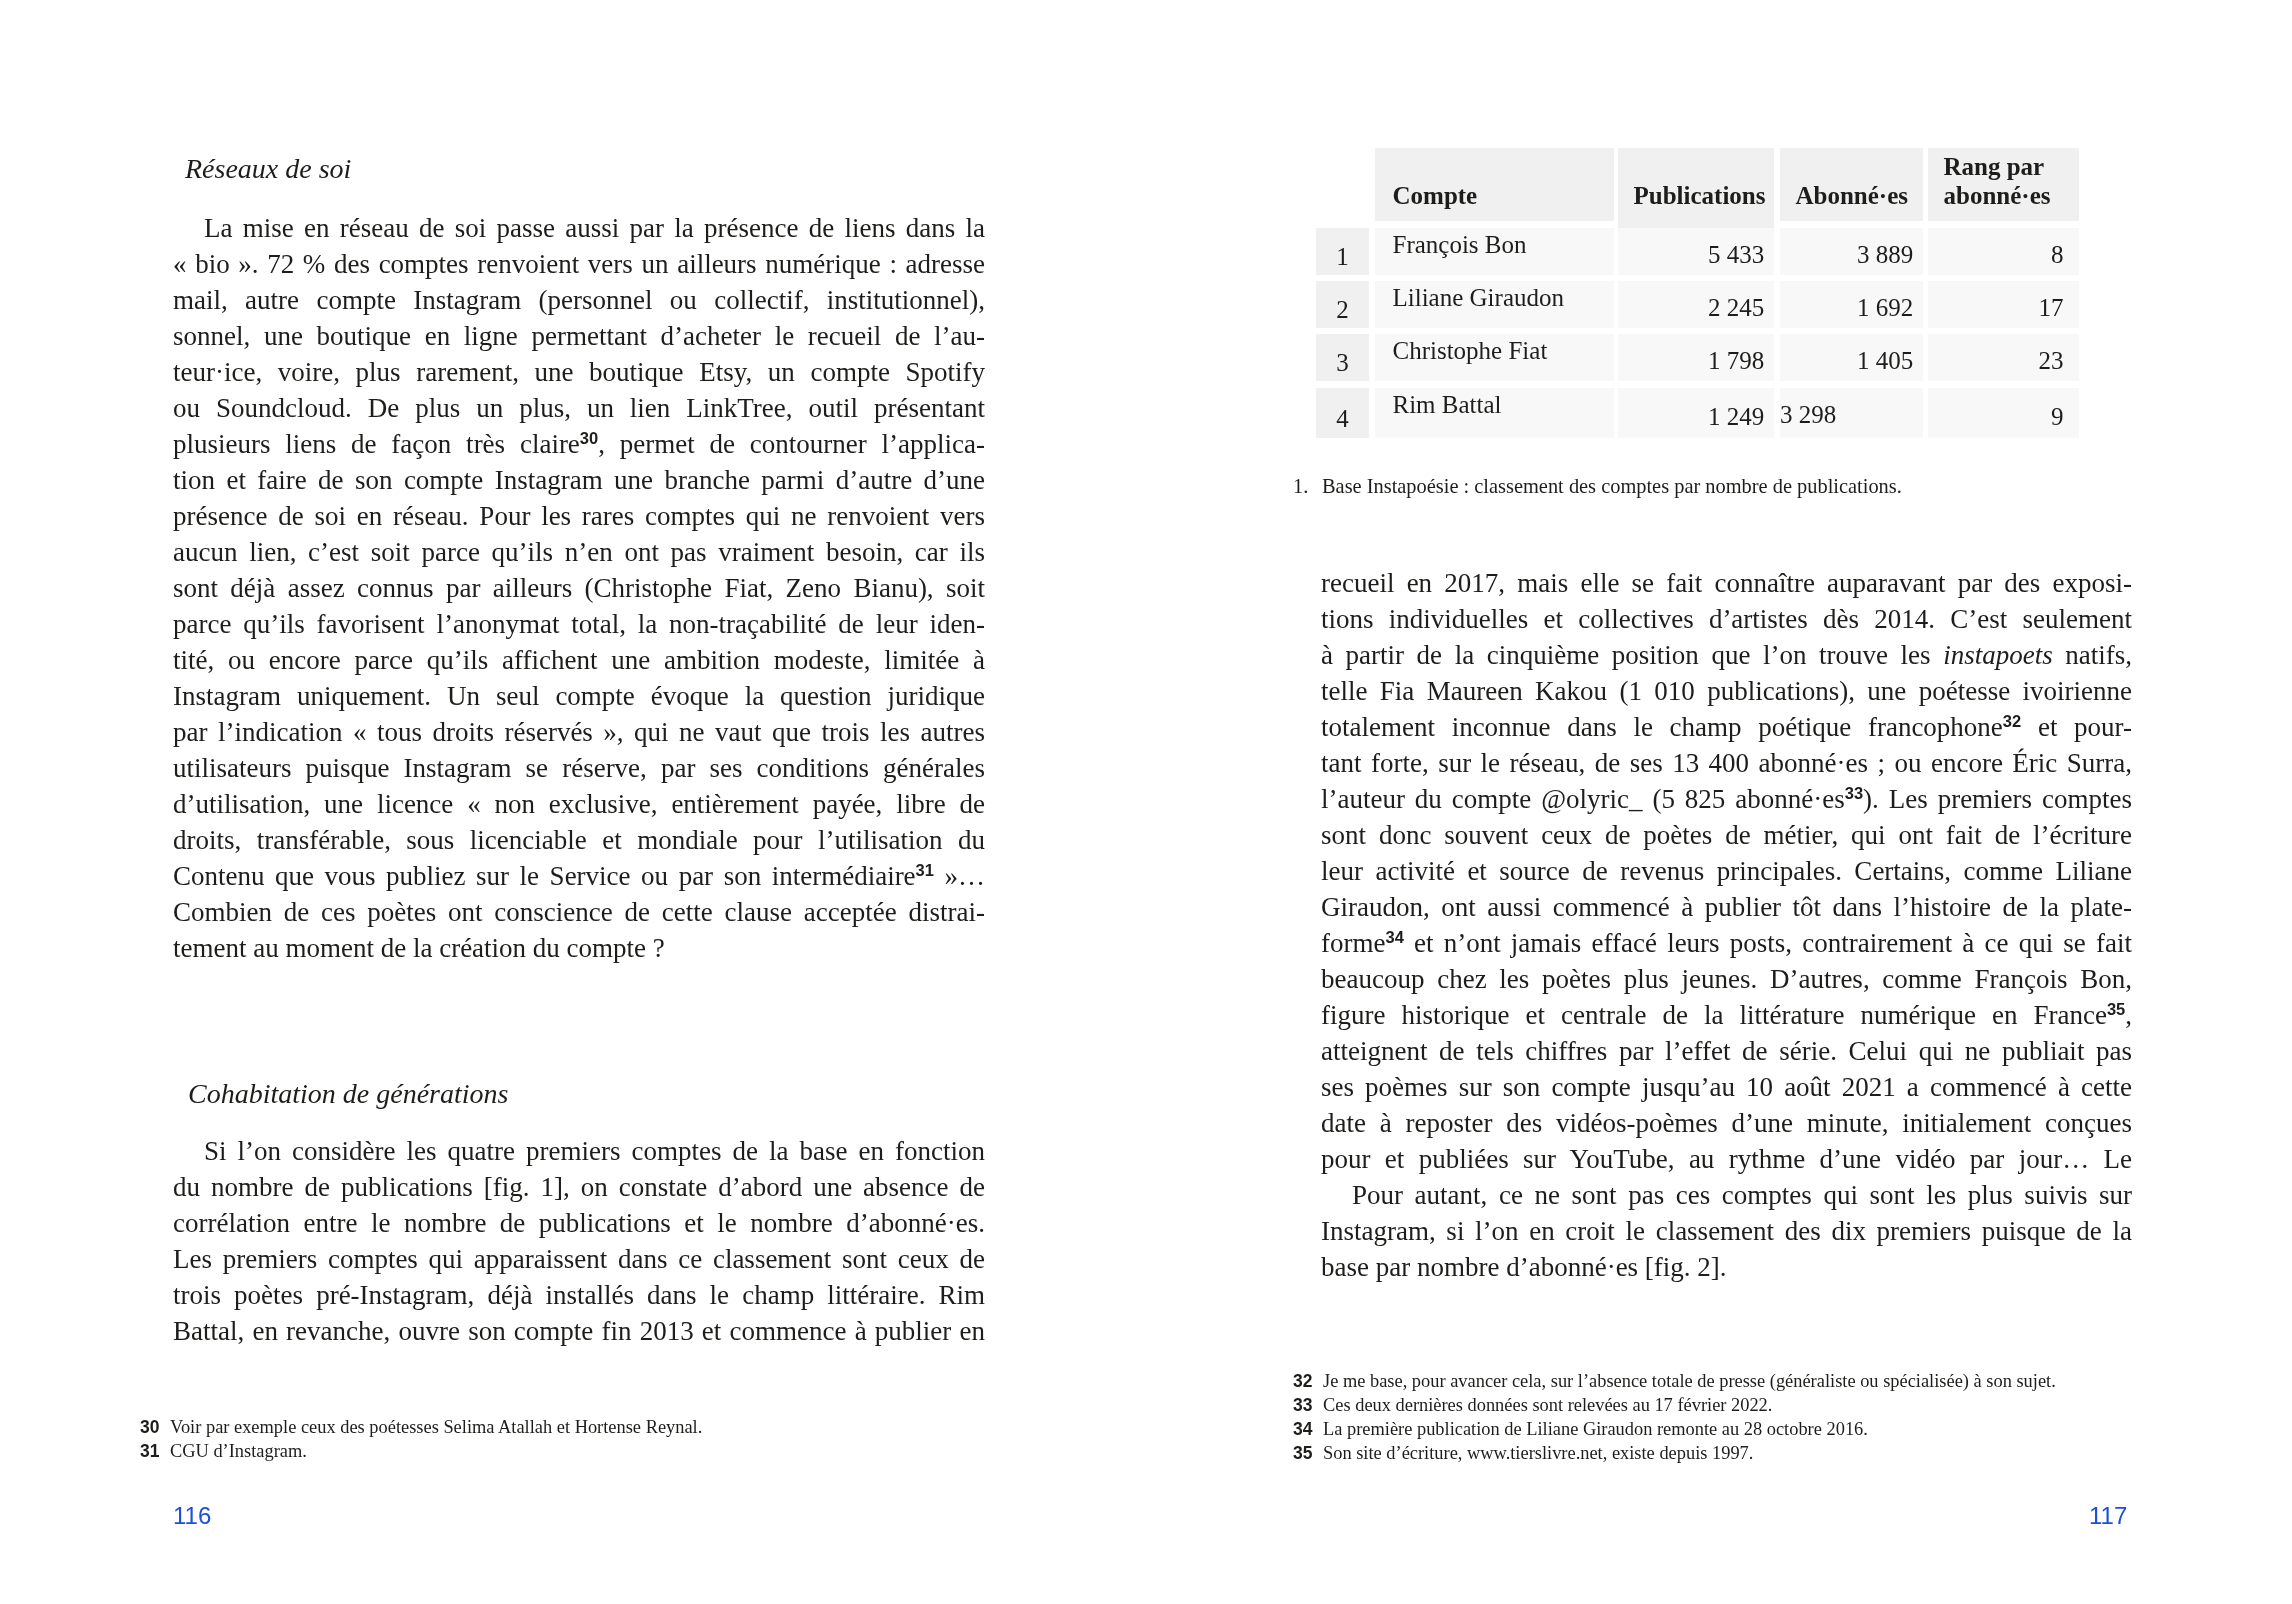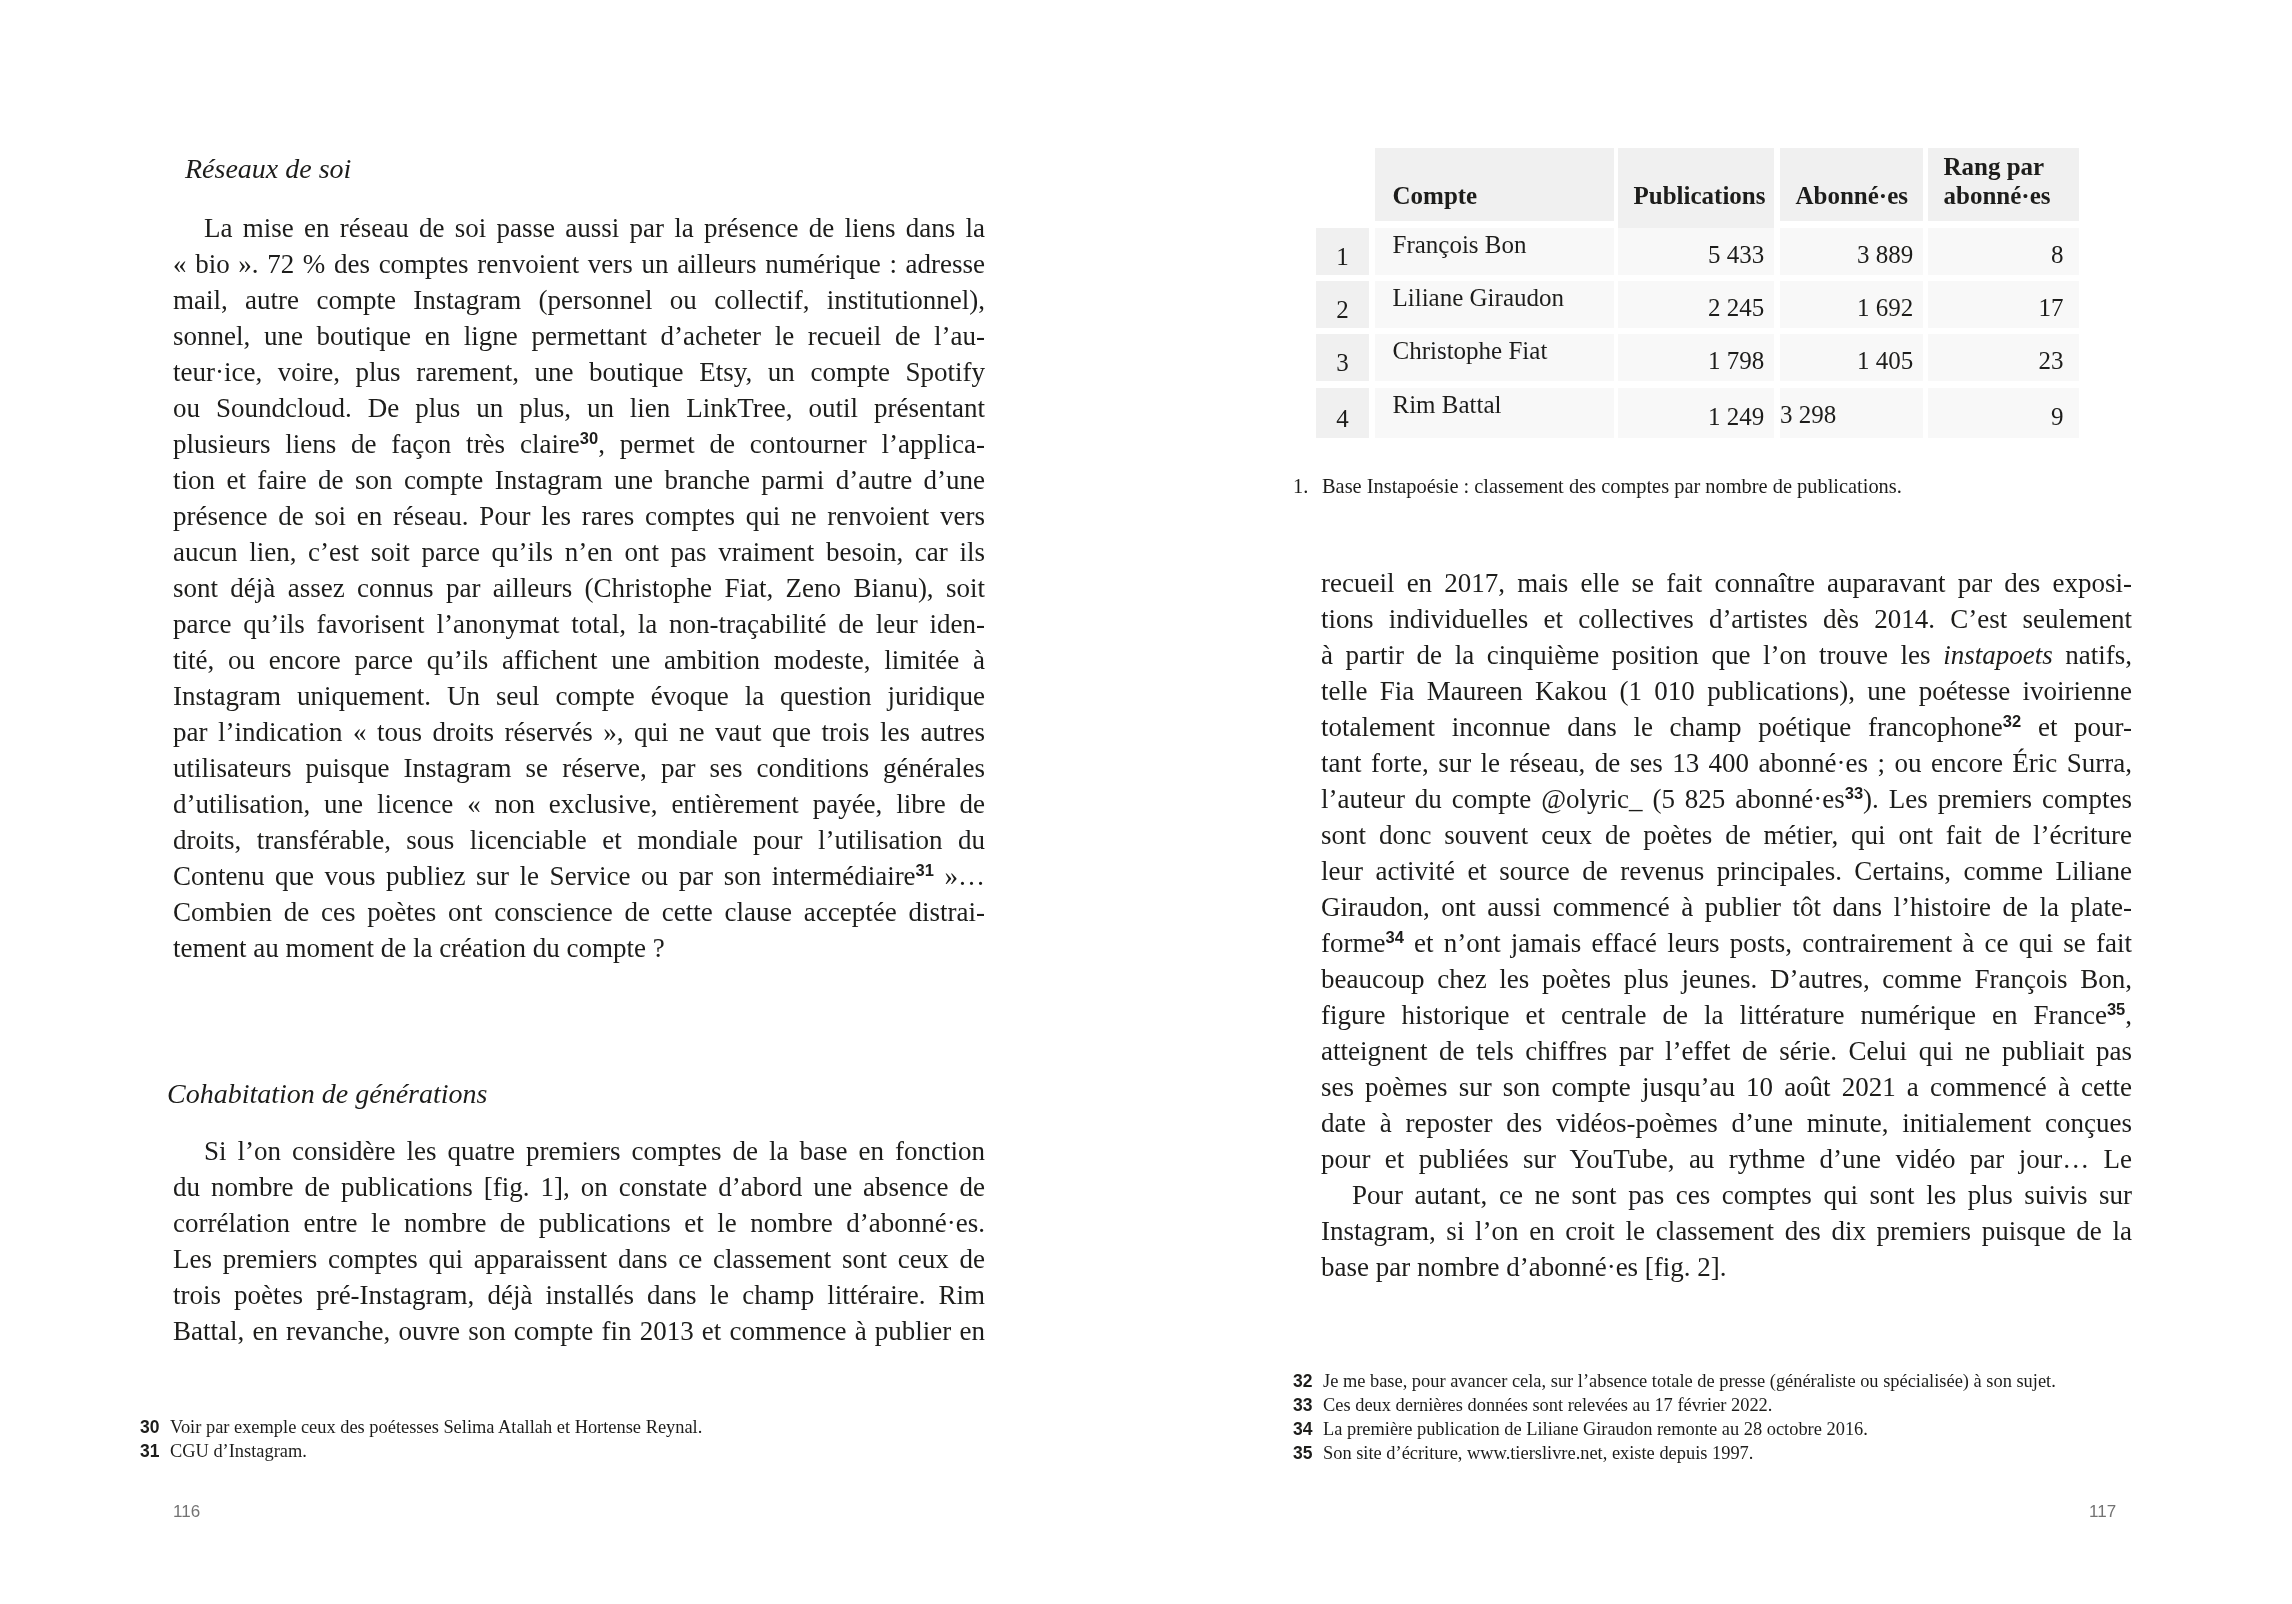--- a/index.html
+++ b/index.html
@@ -34,21 +34,21 @@
   .footnotes {
     position: absolute; font-size: 18.4px; line-height: 24px; margin: 0;
   }
   .footnote { display: block; white-space: nowrap; }
   .fn-num {
     font-family: "Liberation Sans", "DejaVu Sans", sans-serif; font-weight: bold;
     font-size: 17.5px; display: inline-block; width: 30px;
   }
   .page-number {
     position: absolute; font-family: "Liberation Sans", "DejaVu Sans", sans-serif;
-    font-size: 17px; color: #737373; top: 1502px;
+    font-size: 24px; color: #1d4ed8; top: 1502px;
   }
 
   
   .fig-table { position: absolute; left: 1316px; top: 148px; width: 764px; height: 297px; }
   .cell {
     position: absolute; box-sizing: border-box; font-size: 25px; line-height: 29px;
     color: #1d1d1b;
   }
   .hdr { background: #f0f0f0; font-weight: bold; }
   .bodycell { background: #f8f8f8; }
@@ -81,21 +81,21 @@
     <span class="line">Instagram uniquement. Un seul compte évoque la question juridique</span>
     <span class="line">par l’indication « tous droits réservés », qui ne vaut que trois les autres</span>
     <span class="line">utilisateurs puisque Instagram se réserve, par ses conditions générales</span>
     <span class="line">d’utilisation, une licence « non exclusive, entièrement payée, libre de</span>
     <span class="line">droits, transférable, sous licenciable et mondiale pour l’utilisation du</span>
     <span class="line"><span>Contenu que vous publiez sur le Service ou par son intermédiaire</span><sup class="fn">31</sup><span> »…</span></span>
     <span class="line">Combien de ces poètes ont conscience de cette clause acceptée distrai-</span>
     <span class="line last">tement au moment de la création du compte ?</span>
   </div>
 
-  <h2 class="heading" style="left:155px; top:1064px;font-family:Liberation Serif, serif;">Cohabitation de générations</h2>
+  <h2 class="heading" style="left:176px; top:1064px;font-family:Liberation Serif, serif;">Cohabitation de générations</h2>
 
   <div class="body-text col col-left" style="top:1133px;">
     <span class="line" style="padding-left:31px;">Si l’on considère les quatre premiers comptes de la base en fonction</span>
     <span class="line">du nombre de publications [fig. 1], on constate d’abord une absence de</span>
     <span class="line">corrélation entre le nombre de publications et le nombre d’abonné·es.</span>
     <span class="line">Les premiers comptes qui apparaissent dans ce classement sont ceux de</span>
     <span class="line">trois poètes pré-Instagram, déjà installés dans le champ littéraire. Rim</span>
     <span class="line">Battal, en revanche, ouvre son compte fin 2013 et commence à publier en</span>
   </div>
 

